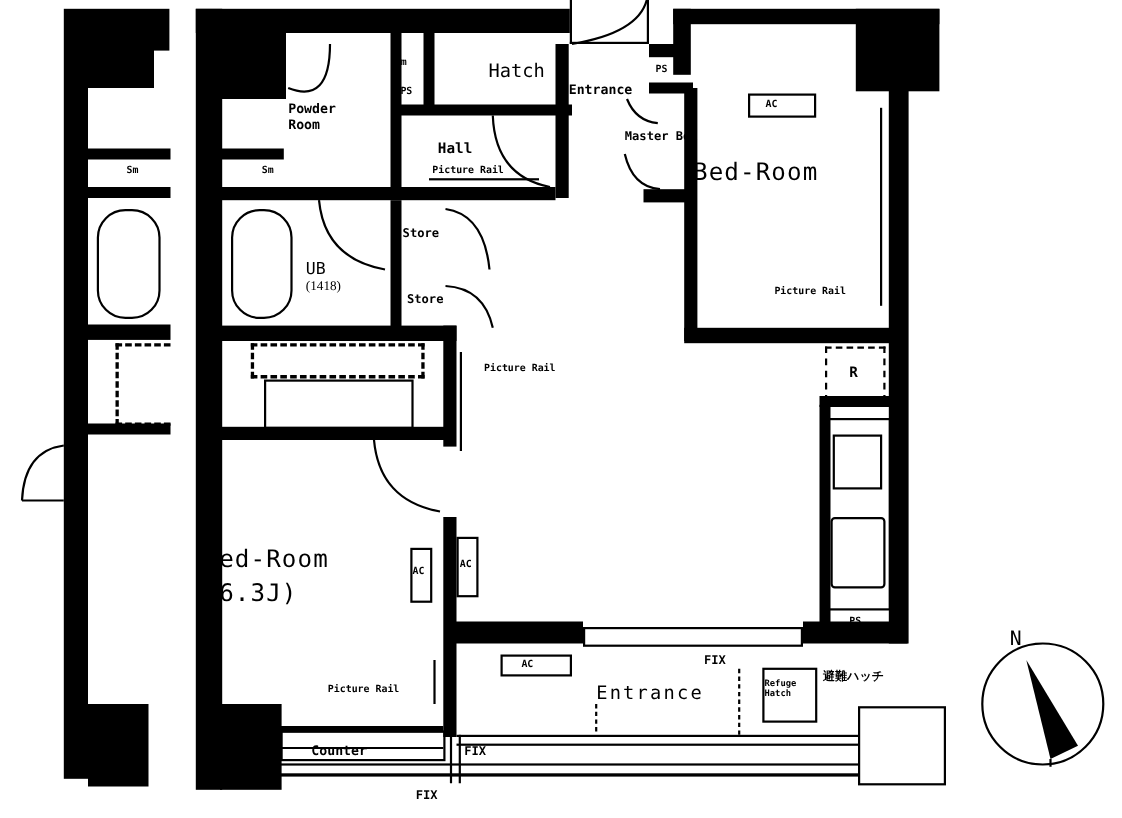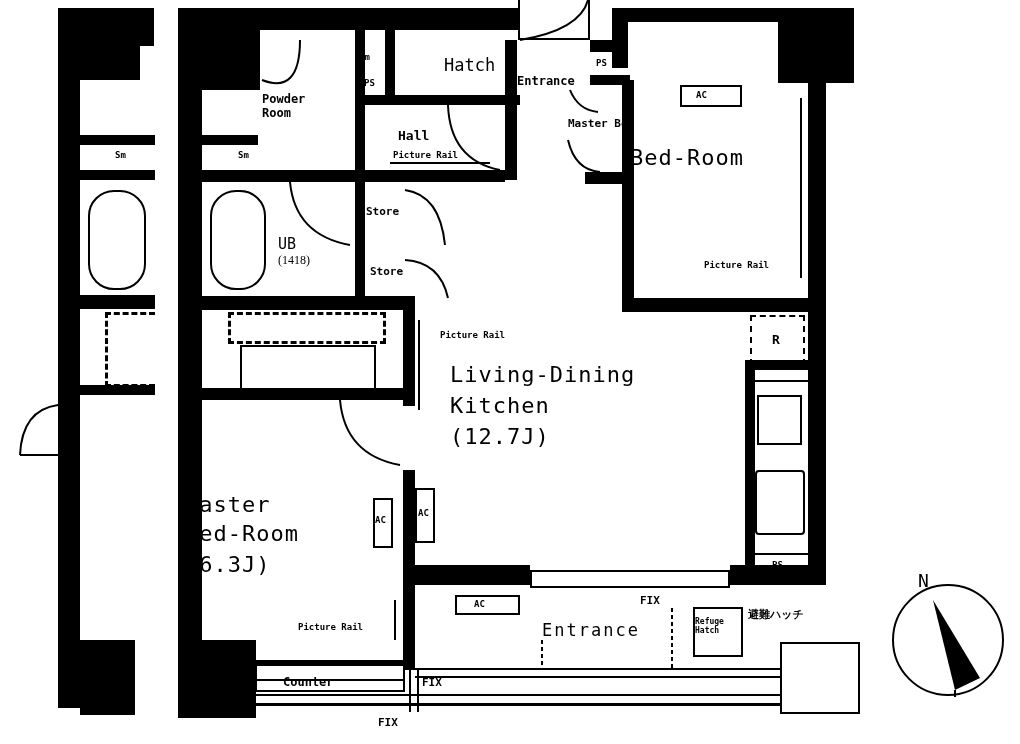--- a/index.html
+++ b/index.html
@@ -111,32 +111,26 @@
       <line x1="672" y1="608" x2="672" y2="668" stroke-dasharray="4 3"></line>
       <line x1="410" y1="668" x2="410" y2="712"></line>
       <line x1="418" y1="668" x2="418" y2="712"></line>
     </g>
 
     <circle cx="948" cy="640" r="55" fill="none" stroke="#000" stroke-width="2"></circle>
     <polygon points="933,600 955,690 980,678" fill="#000"></polygon>
     <line x1="955" y1="690" x2="955" y2="697" stroke="#000" stroke-width="2"></line>
   </svg>
 
-  <div class="lbl big center" style="left:450px;top:362px;width:250px;">
-    <div>Living-Dining</div>
-    <div style="margin-top:6px;">Kitchen</div>
-    <div style="margin-top:6px;">(12.7J)</div>
-  </div>
 
   <div class="lbl big center" style="left:630px;top:145px;width:150px;">
     <div>Bed-Room</div>
   </div>
 
   <div class="lbl big center" style="left:185px;top:492px;width:150px;">
-    <div>Master</div>
     <div style="margin-top:4px;">Bed-Room</div>
     <div style="margin-top:6px;">(6.3J)</div>
   </div>
 
   <div class="lbl mid center" style="left:278px;top:235px;width:60px;">
     <div>UB</div>
     <div style="font-size:12px;font-family:Liberation Serif, serif;">(1418)</div>
   </div>
 
 

